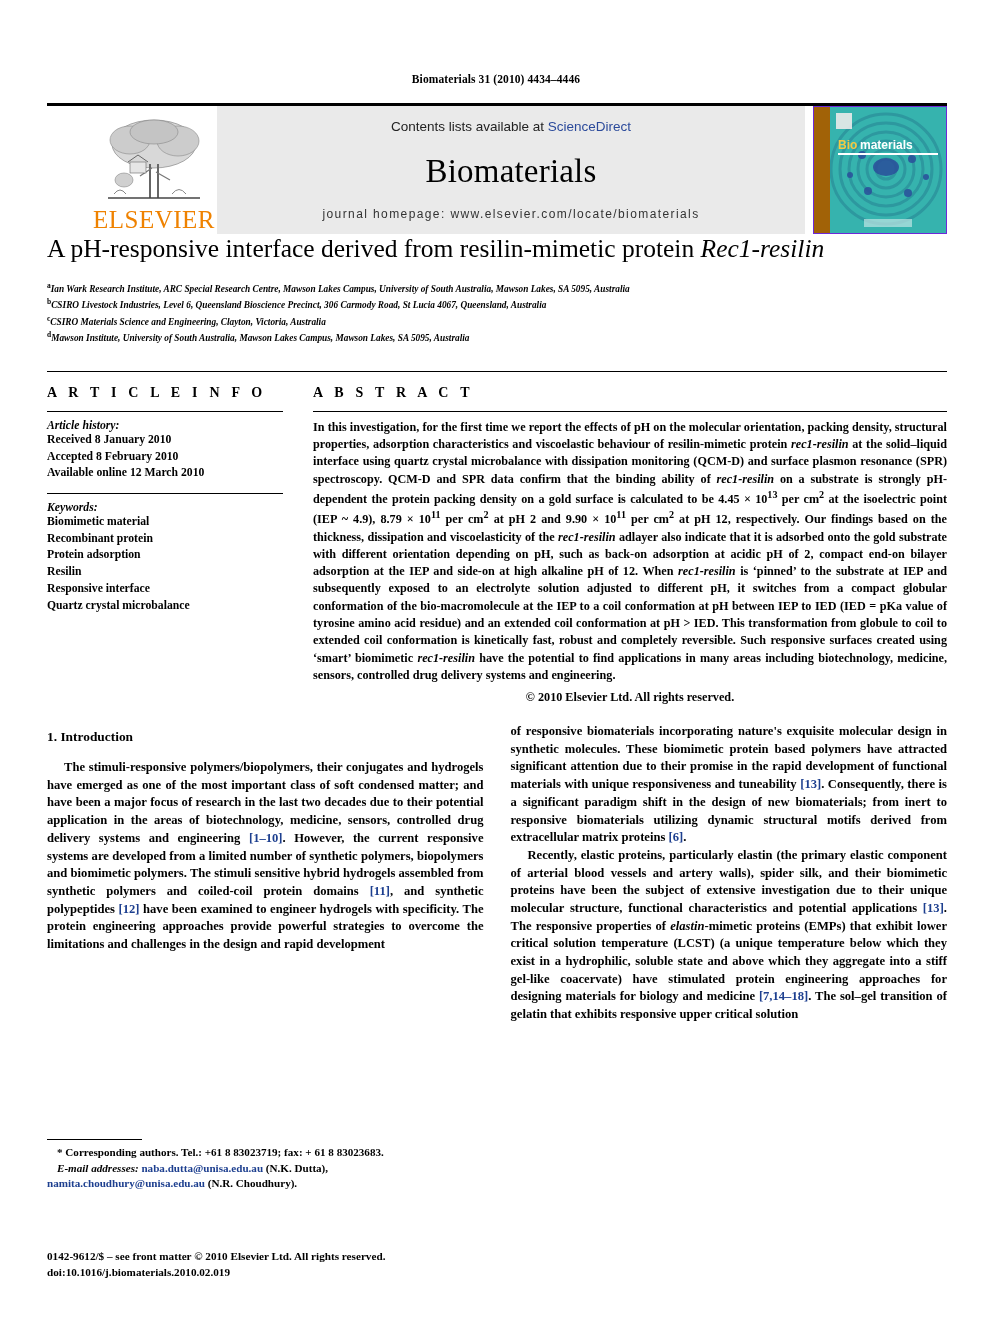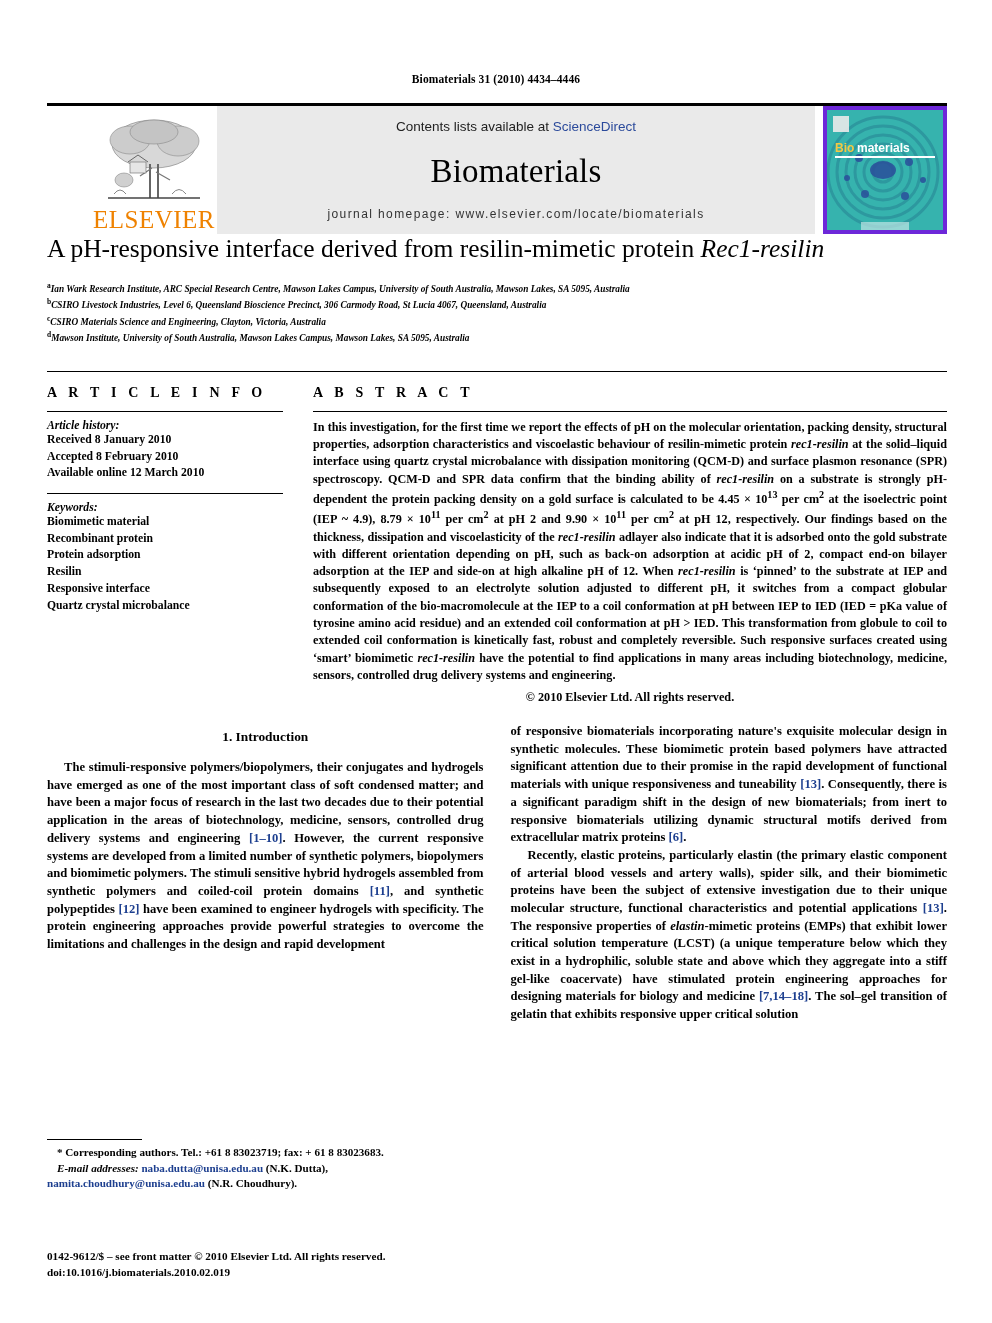--- a/index.html
+++ b/index.html
@@ -87,23 +87,24 @@
     font-family: "Liberation Sans", sans-serif;
     font-size: 12px;
     letter-spacing: 1.4px;
     color: #333;
   }
   .cover-thumb {
     flex: 0 0 116px;
     width: 116px;
     margin-left: 8px;
     position: relative;
-    border: 4px solid #6d28d9;
+    border: 1px solid #6d28d9;
     background: #a16207;
     overflow: hidden;
+    padding-left: 16px;
   }
 
   
   .title-block { margin: 0 45px 0 47px; }
   .article-title {
     font-size: 25.5px;
     line-height: 1.18;
     font-weight: normal;
     margin: 0 0 16px 0;
   }
@@ -163,21 +164,20 @@
   .body-cols {
     margin: 18px 45px 0 47px;
     display: flex;
     gap: 27px;
   }
   .bcol { flex: 1 1 0; position: relative; }
   .sec-heading {
     font-size: 13.4px;
     font-weight: bold;
     margin: 6px 0 14px 0;
-    text-align: center;
   }
   .para {
     font-size: 12.6px;
     line-height: 1.405;
     text-align: justify;
     font-weight: bold;
     text-indent: 17px;
     margin: 0;
   }
   .para + .para { margin-top: 0; }

